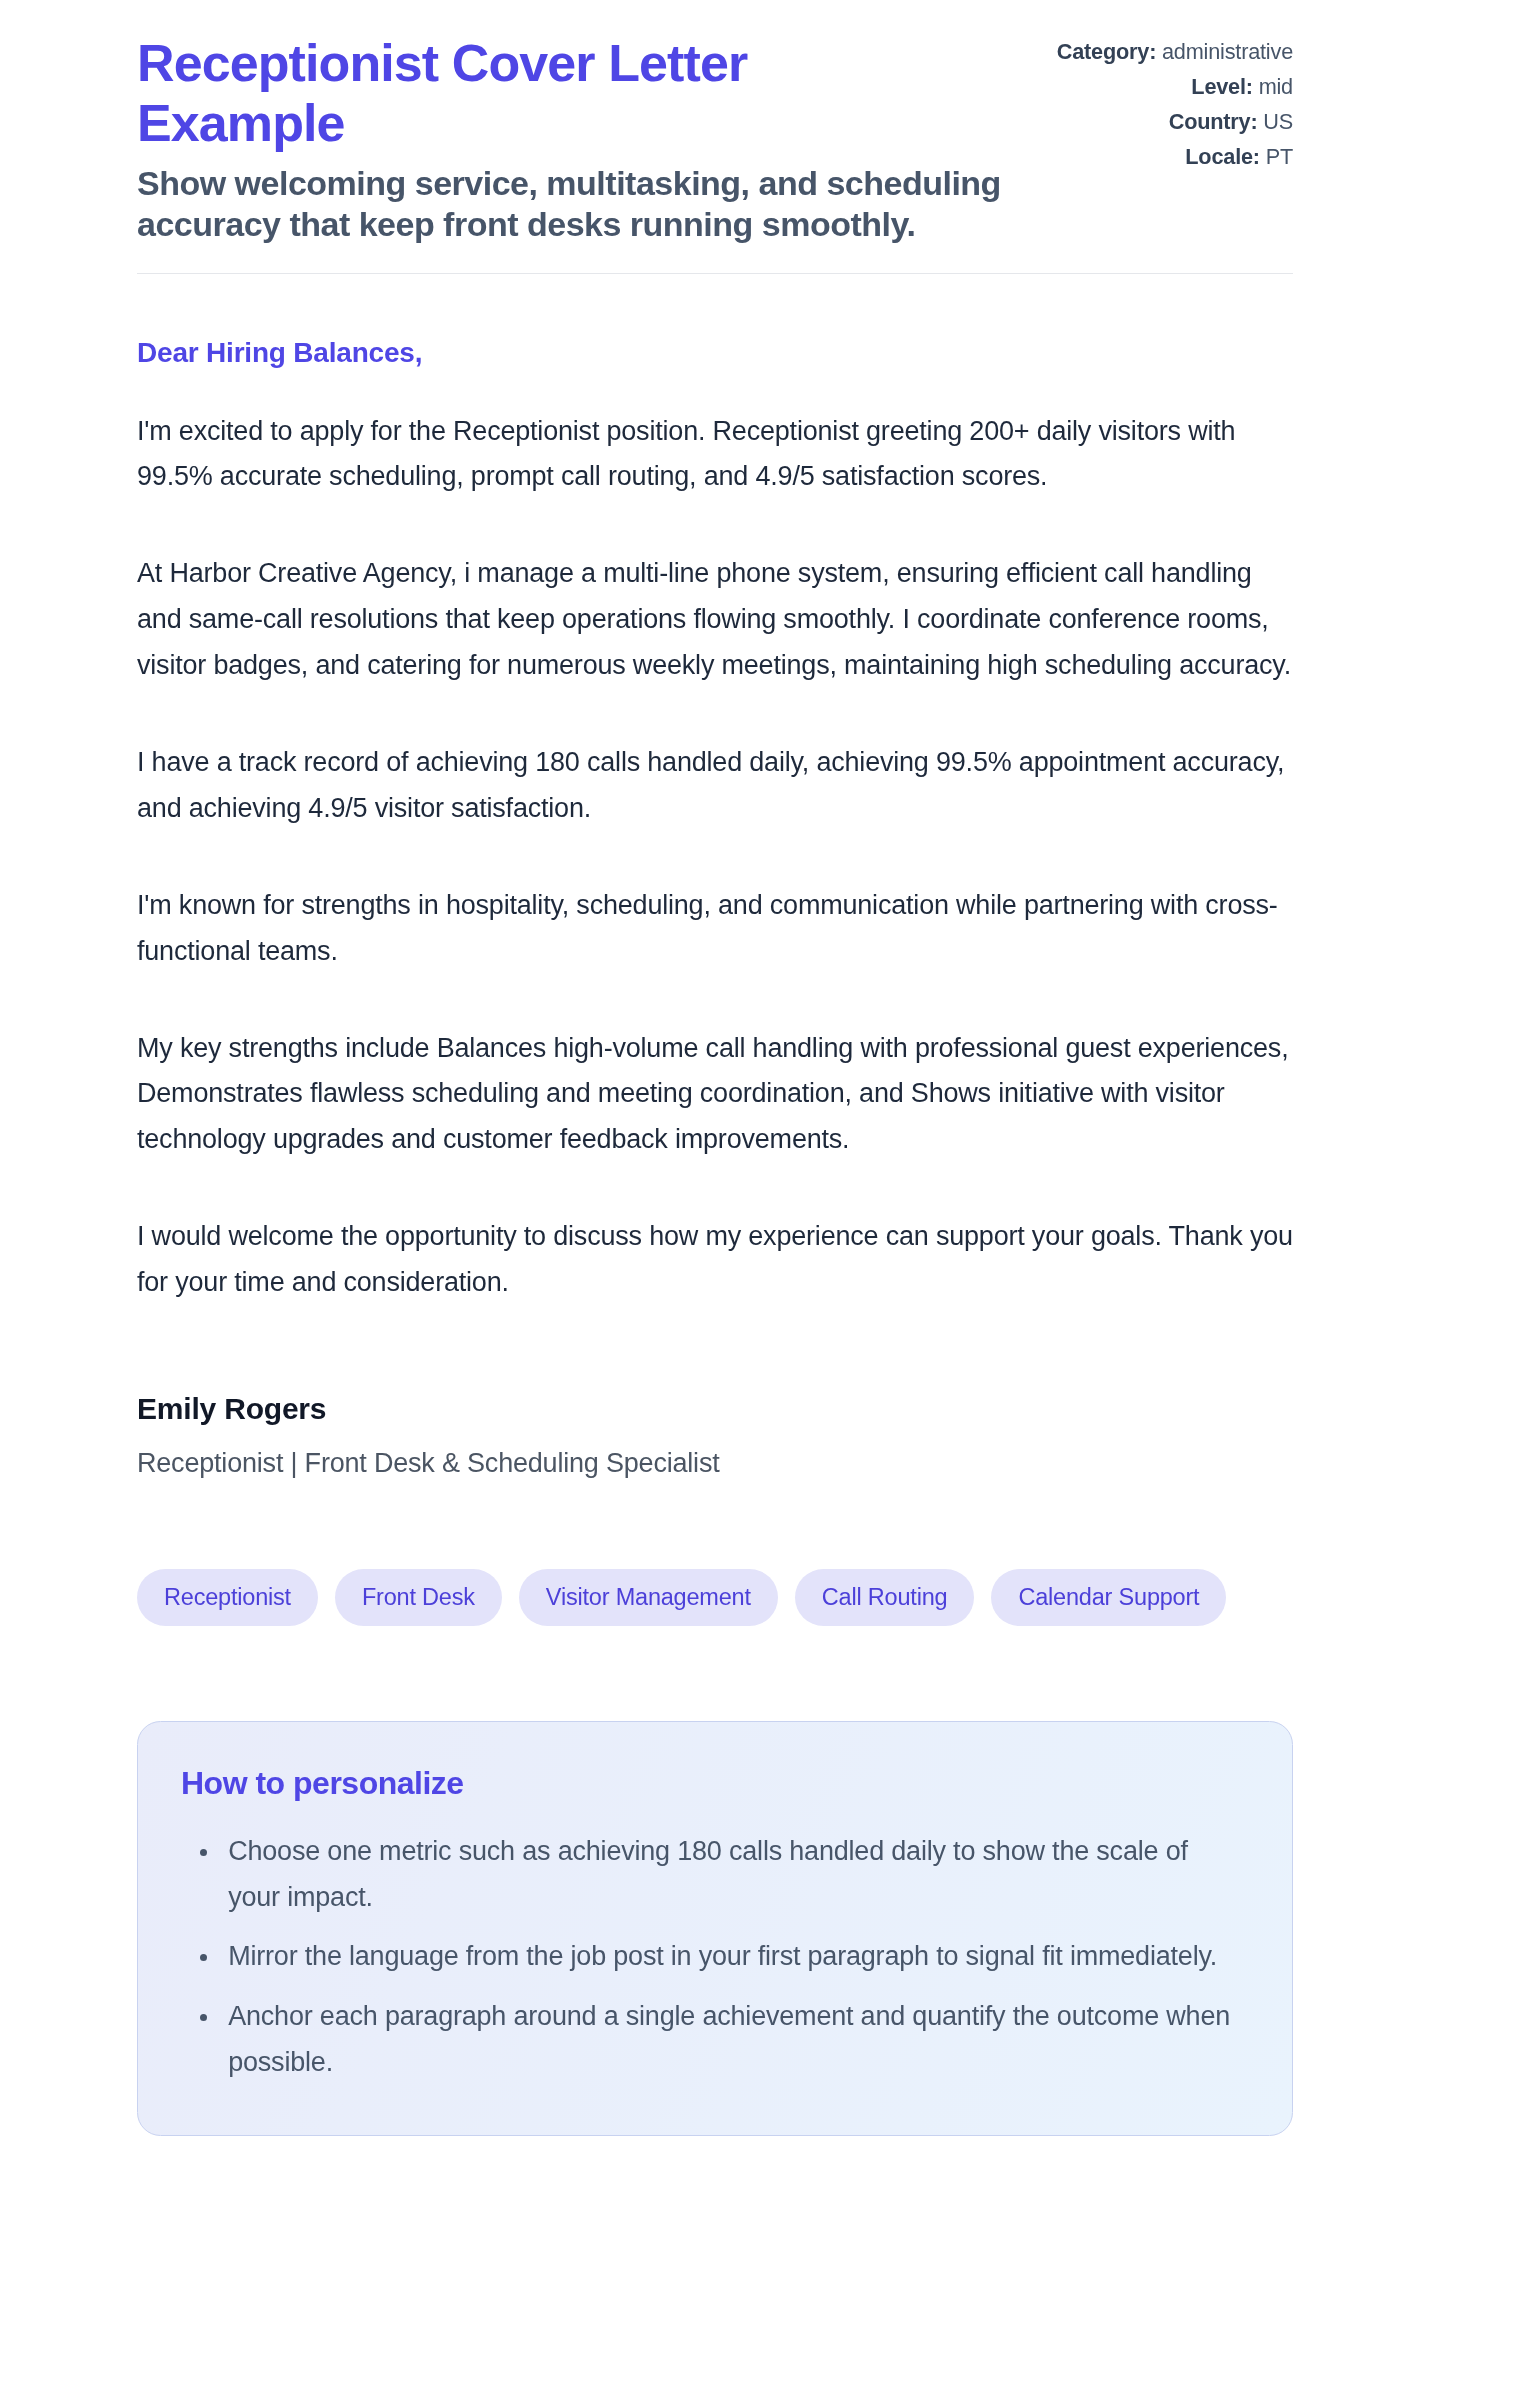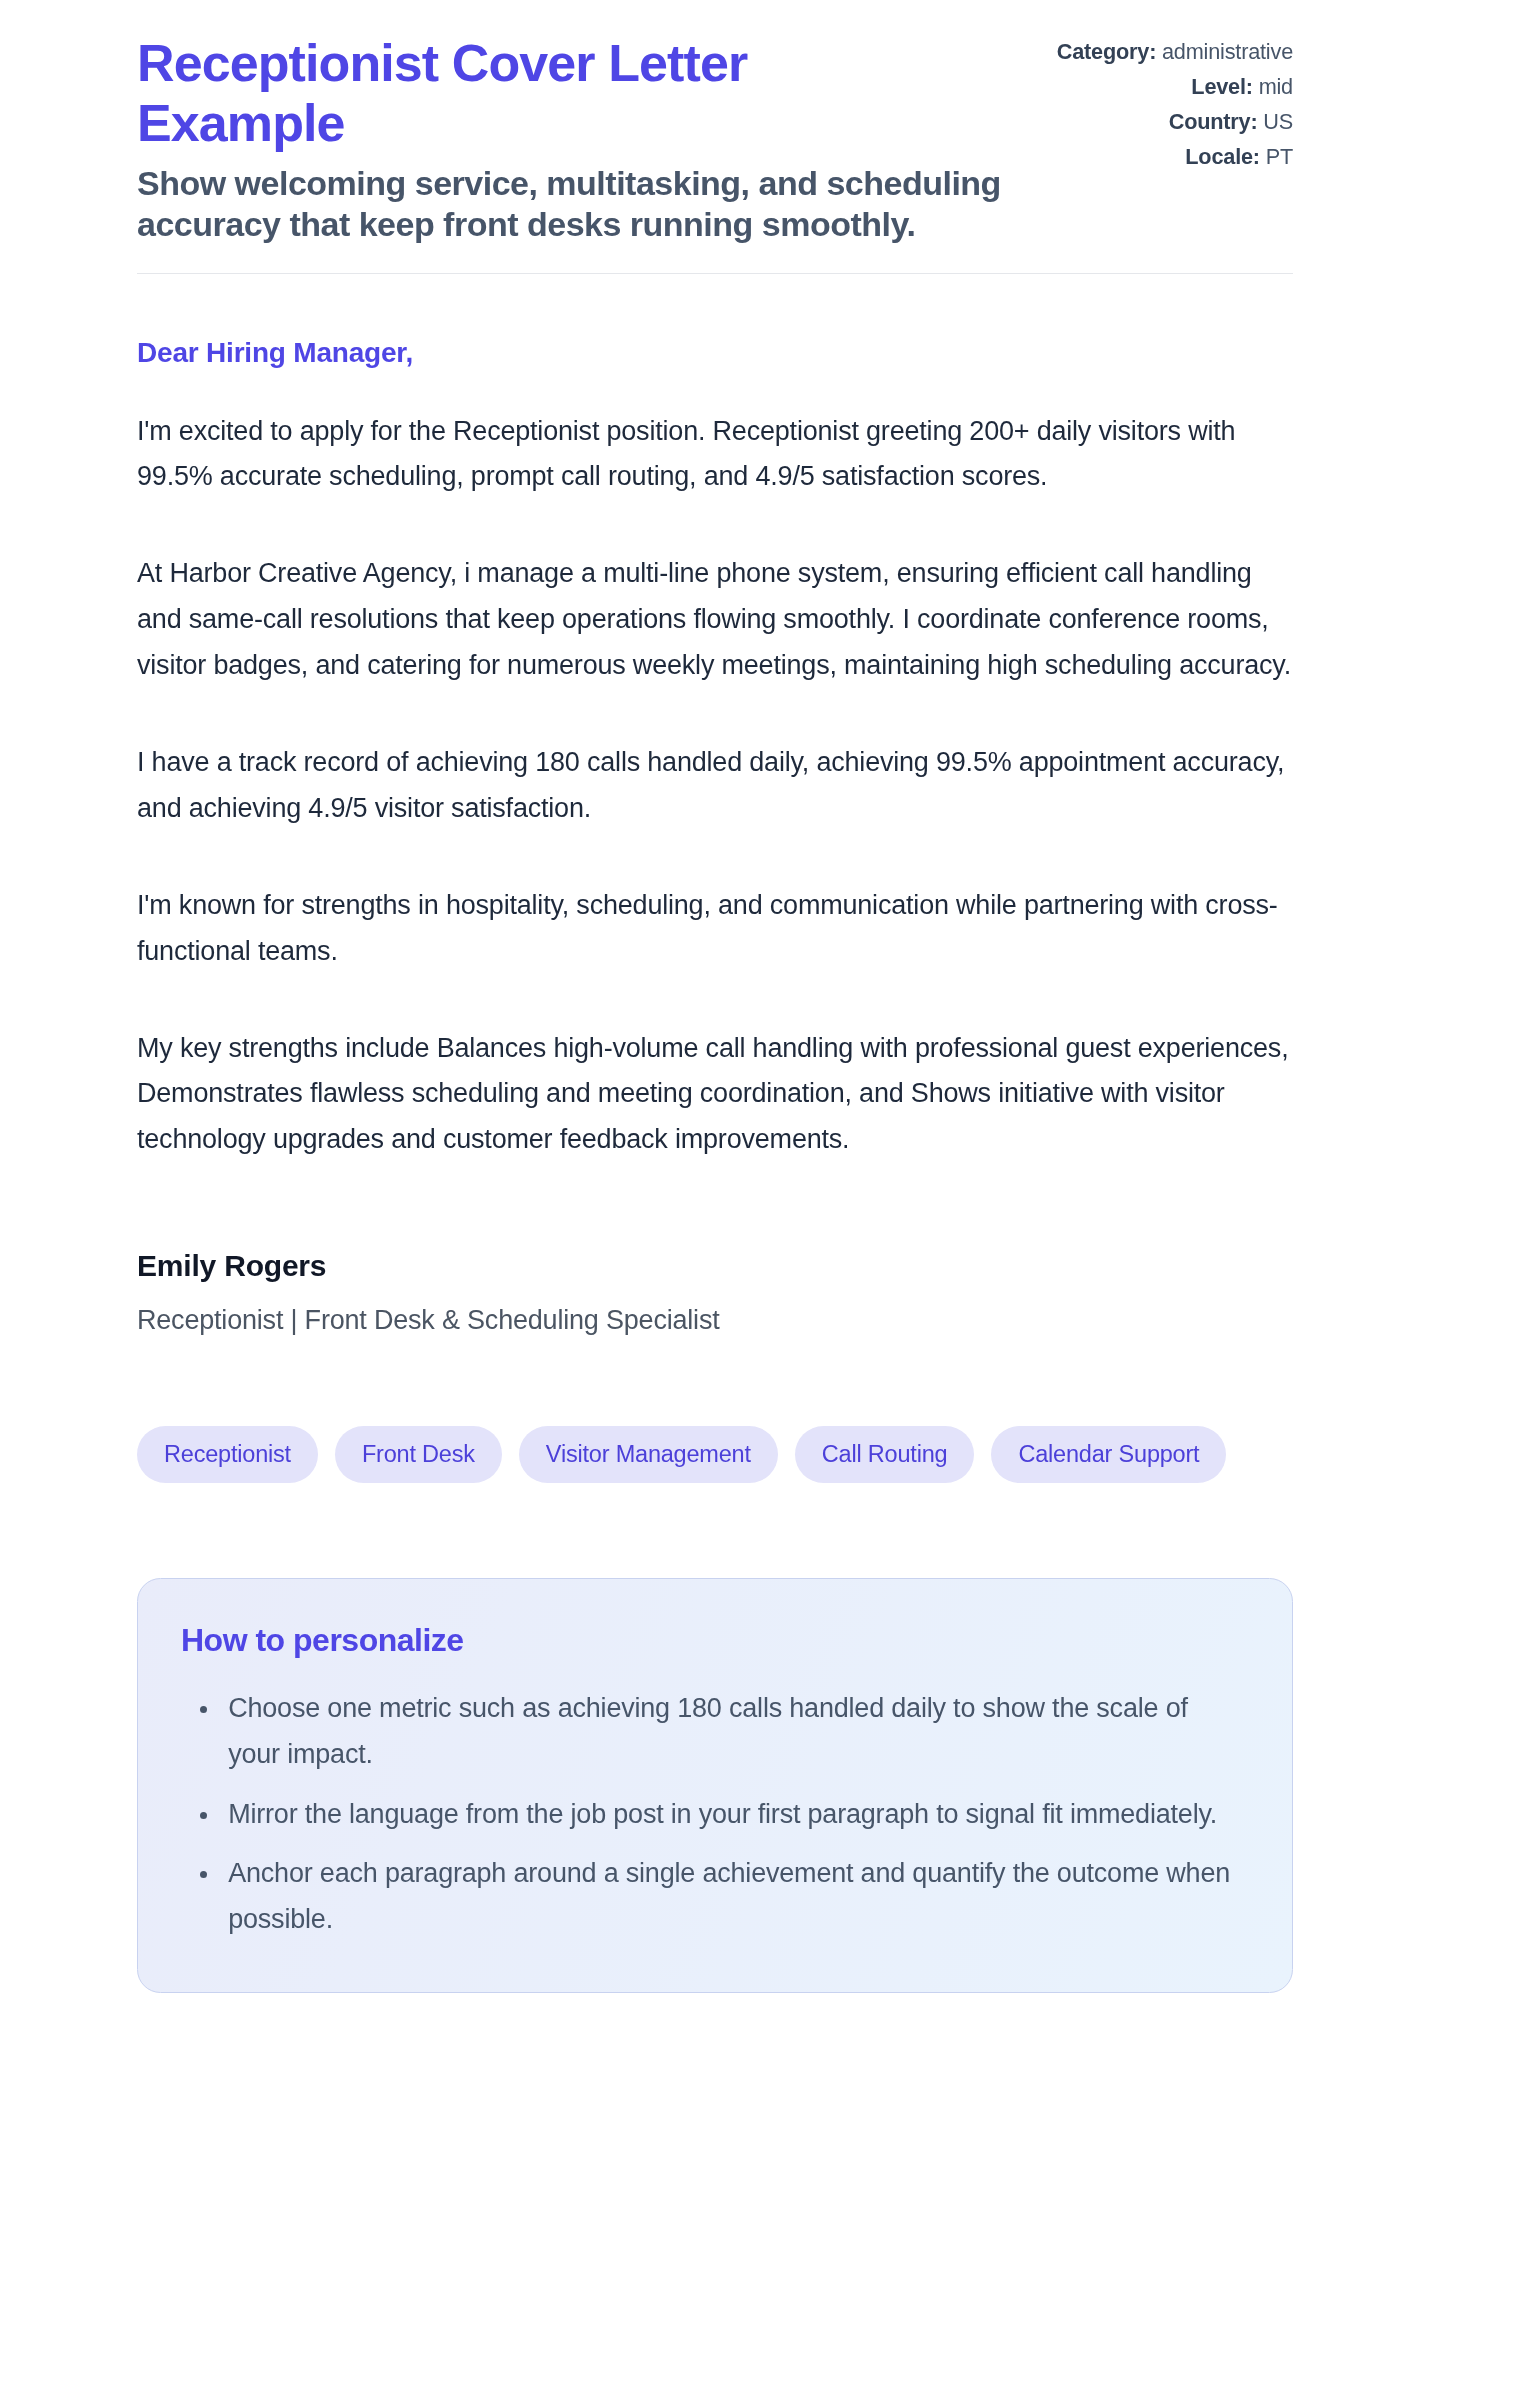--- a/index.html
+++ b/index.html
@@ -82,26 +82,27 @@
       <div class="meta-item"><span class="meta-label">Category:</span> <span class="meta-value">administrative</span></div>
       <div class="meta-item"><span class="meta-label">Level:</span> <span class="meta-value">mid</span></div>
       <div class="meta-item"><span class="meta-label">Country:</span> <span class="meta-value">US</span></div>
       <div class="meta-item"><span class="meta-label">Locale:</span> <span class="meta-value">PT</span></div>
     </aside>
   </header>
 
   <hr class="divider">
 
   <section class="letter">
-    <p class="salutation">Dear Hiring Manager,</p>
+    <p class="salutation">Dear Hiring Balances,</p>
     <p class="para">I'm excited to apply for the Receptionist position. Receptionist greeting 200+ daily visitors with 99.5% accurate scheduling, prompt call routing, and 4.9/5 satisfaction scores.</p>
     <p class="para">At Harbor Creative Agency, i manage a multi-line phone system, ensuring efficient call handling and same-call resolutions that keep operations flowing smoothly. I coordinate conference rooms, visitor badges, and catering for numerous weekly meetings, maintaining high scheduling accuracy.</p>
     <p class="para">I have a track record of achieving 180 calls handled daily, achieving 99.5% appointment accuracy, and achieving 4.9/5 visitor satisfaction.</p>
     <p class="para">I'm known for strengths in hospitality, scheduling, and communication while partnering with cross-functional teams.</p>
     <p class="para">My key strengths include Balances high-volume call handling with professional guest experiences, Demonstrates flawless scheduling and meeting coordination, and Shows initiative with visitor technology upgrades and customer feedback improvements.</p>
+    <p class="para">I would welcome the opportunity to discuss how my experience can support your goals. Thank you for your time and consideration.</p>
     <p class="sig-name">Emily Rogers</p>
     <p class="sig-role">Receptionist | Front Desk &amp; Scheduling Specialist</p>
   </section>
 
   <div class="tags">
     <span class="tag">Receptionist</span>
     <span class="tag">Front Desk</span>
     <span class="tag">Visitor Management</span>
     <span class="tag">Call Routing</span>
     <span class="tag">Calendar Support</span>

